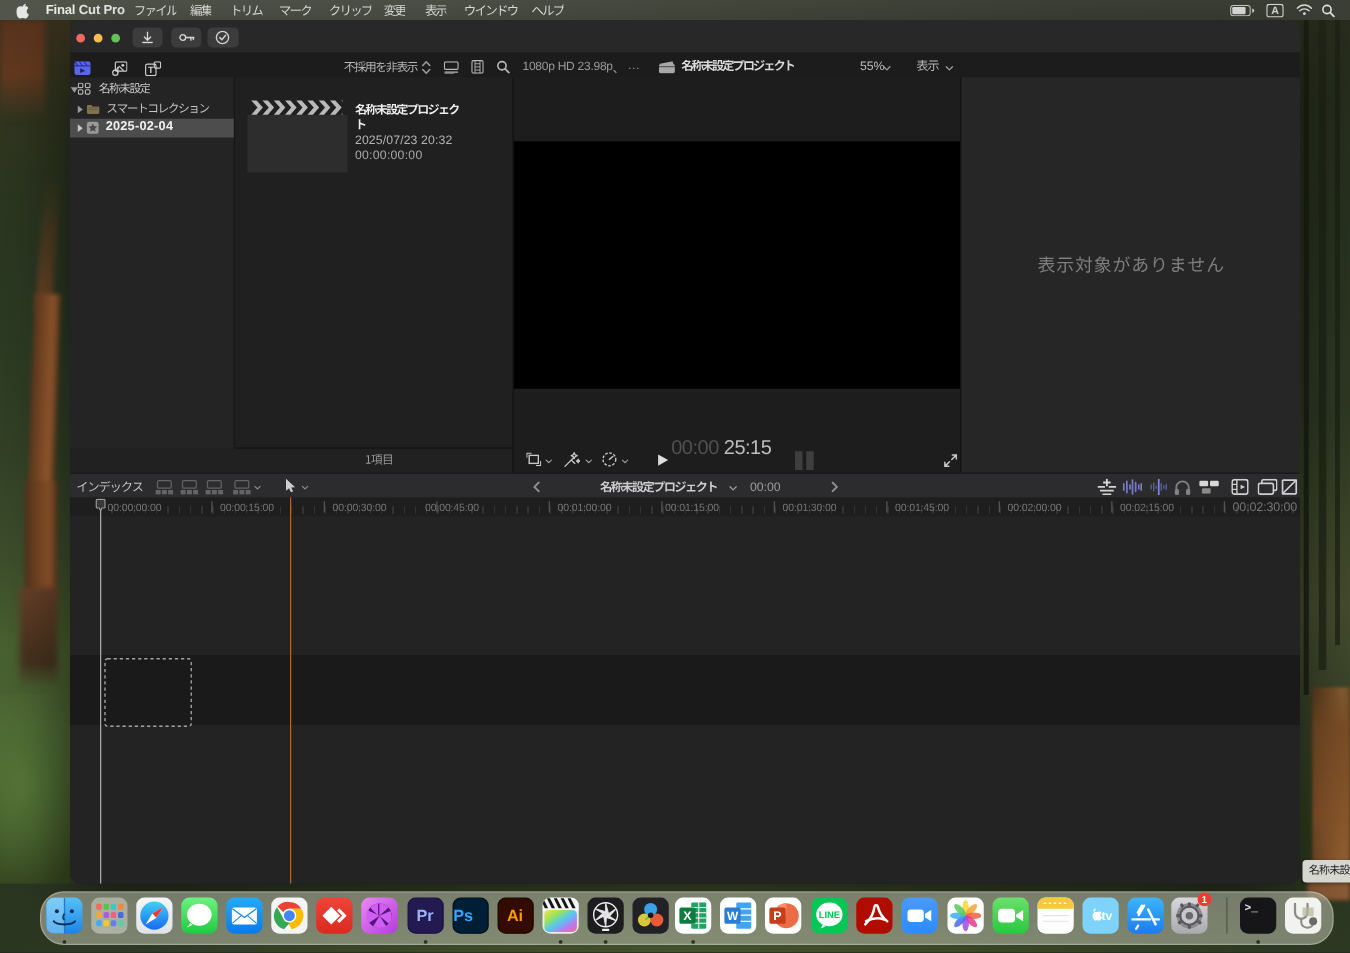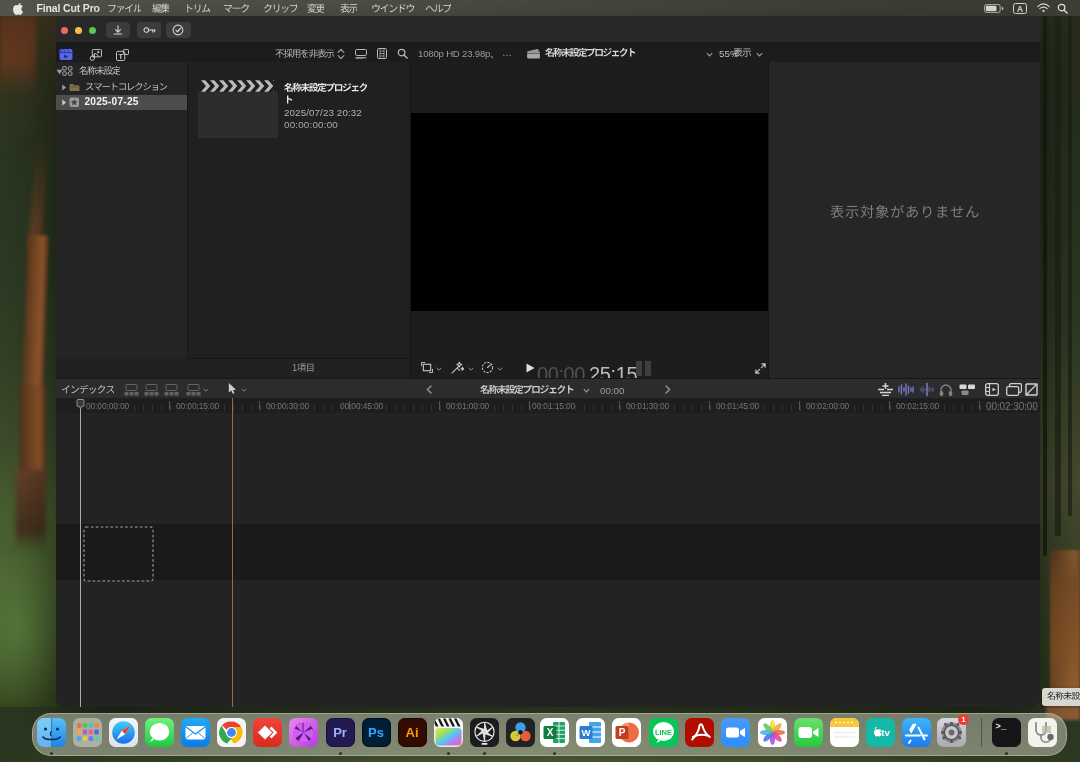--- a/index.html
+++ b/index.html
@@ -197,21 +197,21 @@
           <path transform="translate(24.6,8) scale(0.00980,-0.00980)" d="M82 818V728H386V818ZM78 406V316H388V406ZM30 684V589H423V684ZM75 268V-76H177V-37H386V16C408 -10 436 -59 449 -89C535 -63 612 -27 680 21C743 -27 816 -64 900 -89C917 -58 952 -10 978 14C900 33 831 63 771 101C841 176 894 272 925 394L847 423L826 418H476C578 491 598 605 598 699V716H709V595C709 495 733 464 814 464C830 464 856 464 873 464C939 464 966 499 976 623C946 631 900 648 879 666C877 579 873 566 860 566C855 566 839 566 835 566C824 566 822 569 822 596V821H485V701C485 634 474 556 388 496V543H78V452H388V490C413 475 454 439 471 418H436V311H772C748 260 716 214 678 175C637 215 604 261 580 311L474 277C505 212 543 154 589 103C530 64 461 35 386 17V268ZM177 173H283V58H177Z"></path>
           <path transform="translate(32.8,8) scale(0.00980,-0.00980)" d="M198 378C180 205 131 66 22 -14C50 -32 101 -74 121 -96C178 -47 222 17 255 95C346 -49 484 -80 670 -80H921C927 -43 946 14 964 43C896 40 730 40 676 40C636 40 598 42 562 46V196H837V308H562V433H776V548H223V433H437V81C378 109 331 157 300 237C310 277 317 320 323 365ZM71 747V496H189V634H807V496H930V747H563V848H435V747Z"></path>
           <path transform="translate(41.0,8) scale(0.00980,-0.00980)" d="M804 733C804 765 830 791 862 791C893 791 919 765 919 733C919 702 893 676 862 676C830 676 804 702 804 733ZM742 733 744 714C723 711 701 710 687 710C630 710 299 710 224 710C191 710 134 714 105 718V577C130 579 178 581 224 581C299 581 629 581 689 581C676 495 638 382 572 299C491 197 378 110 180 64L289 -56C467 2 600 101 691 221C775 332 818 487 841 585L849 615L862 614C927 614 981 668 981 733C981 799 927 853 862 853C796 853 742 799 742 733Z"></path>
           <path transform="translate(49.2,8) scale(0.00980,-0.00980)" d="M126 709C128 681 128 640 128 612C128 554 128 183 128 123C128 75 125 -12 125 -17H263L262 37H744L743 -17H881C881 -13 879 83 879 122C879 182 879 551 879 612C879 642 879 679 881 709C845 707 807 707 782 707C710 707 304 707 232 707C205 707 167 708 126 709ZM262 165V580H745V165Z"></path>
           <path transform="translate(57.4,8) scale(0.00980,-0.00980)" d="M730 768 646 733C682 682 705 639 734 576L821 613C798 659 758 726 730 768ZM867 816 782 781C819 731 844 692 876 629L961 667C937 711 898 776 867 816ZM295 787 223 677C289 640 393 573 449 534L523 644C471 680 361 751 295 787ZM110 77 185 -54C273 -38 417 12 519 69C682 164 824 290 916 429L839 565C760 422 620 285 450 190C342 130 222 96 110 77ZM141 559 69 449C136 413 240 346 297 306L370 418C319 454 209 523 141 559Z"></path>
           <path transform="translate(65.6,8) scale(0.00980,-0.00980)" d="M146 104V-27C173 -23 204 -22 228 -22H781C798 -22 835 -23 856 -27V104C836 102 808 98 781 98H563V420H734C757 420 787 418 812 416V542C788 539 758 537 734 537H276C254 537 219 538 197 542V416C219 418 255 420 276 420H432V98H228C203 98 172 101 146 104Z"></path>
           <path transform="translate(73.8,8) scale(0.00980,-0.00980)" d="M573 780 427 828C418 794 397 748 382 723C332 637 245 508 70 401L182 318C280 385 367 473 434 560H715C699 485 641 365 573 287C486 188 374 101 170 40L288 -66C476 8 597 100 692 216C782 328 839 461 866 550C874 575 888 603 899 622L797 685C774 678 741 673 710 673H509L512 678C524 700 550 745 573 780Z"></path>
           <path transform="translate(82.0,8) scale(0.00980,-0.00980)" d="M314 96C314 56 310 -4 304 -44H460C456 -3 451 67 451 96V379C559 342 709 284 812 230L869 368C777 413 585 484 451 523V671C451 712 456 756 460 791H304C311 756 314 706 314 671C314 586 314 172 314 96Z"></path>
         </svg>
       </div>
-      <div class="lt" style="left:663px;top:6px;font-size:9.8px;color:#bdbdbd">55%</div>
+      <div class="lt" style="left:632px;top:6px;font-size:9.8px;color:#bdbdbd">55%</div>
       <svg style="position:absolute;left:650px;top:8.5px;" width="7" height="7" viewBox="0 0 10 10">
         <path d="M1.5 3.5 5 7 8.5 3.5" stroke="#9a9a9a" stroke-width="1.6" fill="none" stroke-linecap="round"></path>
       </svg>
       <div class="abs" style="left:677px;top:6.3px">
         <svg class="jt" width="18" height="11" viewBox="0 0 18 11" fill="#bdbdbd">
           <path transform="translate(0.0,8) scale(0.00980,-0.00980)" d="M140 -10 164 -80C283 -50 455 -7 613 35L605 102L355 40V268C412 304 464 345 505 386C575 157 705 -4 918 -77C929 -56 951 -26 968 -11C855 23 765 84 697 166C765 205 847 260 910 311L851 357C802 312 725 256 660 215C625 267 597 326 576 391H937V456H536V547H863V609H536V691H902V757H536V840H460V757H100V691H460V609H145V547H460V456H63V391H411C311 308 160 233 28 196C44 180 66 153 77 134C142 156 213 187 281 224V22Z"></path>
           <path transform="translate(9.0,8) scale(0.00980,-0.00980)" d="M234 351C191 238 117 127 35 56C54 46 88 24 104 11C183 88 262 207 311 330ZM684 320C756 224 832 94 859 10L934 44C904 129 826 255 753 349ZM149 766V692H853V766ZM60 523V449H461V19C461 3 455 -1 437 -2C418 -3 352 -3 284 0C296 -23 308 -56 311 -79C400 -79 459 -78 494 -66C530 -53 542 -31 542 18V449H941V523Z"></path>
         </svg>
       </div>
       <svg style="position:absolute;left:700px;top:8.5px;" width="7" height="7" viewBox="0 0 10 10">
@@ -261,21 +261,21 @@
         </svg>
       </div>
       <div class="abs" style="left:0;top:33px;width:131px;height:14.5px;background:#4d4d4e"></div>
       <svg style="position:absolute;left:5px;top:36.5px;" width="6" height="7" viewBox="0 0 6 8">
         <path d="M1 0.5 5.5 4 1 7.5z" fill="#c8c8c8"></path>
       </svg>
       <svg style="position:absolute;left:12.8px;top:35px;" width="10.5" height="10.5" viewBox="0 0 11 11">
         <rect x="0.5" y="0.5" width="10" height="10" rx="2" fill="#9a9a9a"></rect>
         <path d="M5.5 1.8l1.1 2.3 2.5.35-1.8 1.75.45 2.5L5.5 7.5 3.25 8.7l.45-2.5L1.9 4.45l2.5-.35z" fill="#4a4a4a"></path>
       </svg>
-      <div class="lt" style="left:28.5px;top:34px;font-size:10.2px;font-weight:bold;color:#f2f2f2;letter-spacing:0.2px">2025-07-25</div>
+      <div class="lt" style="left:28.5px;top:34px;font-size:10.2px;font-weight:bold;color:#f2f2f2;letter-spacing:0.2px">2025-02-04</div>
     </div>
     <div class="abs" style="left:132px;top:46px;width:222px;height:296px;background:#202021">
       <div class="abs" style="left:9.5px;top:30px;width:80px;height:45.5px;background:#2d2d2e"></div>
       <svg style="position:absolute;left:12px;top:18px;" width="74" height="12" viewBox="0 0 74 11.4">
         <path d="M1 0 L6 5.7 L1 11.4 L5.3 11.4 L10.3 5.7 L5.3 0 Z" fill="#b9b9b9"></path>
         <path d="M10 0 L15 5.7 L10 11.4 L14.3 11.4 L19.3 5.7 L14.3 0 Z" fill="#b9b9b9"></path>
         <path d="M19 0 L24 5.7 L19 11.4 L23.3 11.4 L28.3 5.7 L23.3 0 Z" fill="#b9b9b9"></path>
         <path d="M28 0 L33 5.7 L28 11.4 L32.3 11.4 L37.3 5.7 L32.3 0 Z" fill="#b9b9b9"></path>
         <path d="M37 0 L42 5.7 L37 11.4 L41.3 11.4 L46.3 5.7 L41.3 0 Z" fill="#b9b9b9"></path>
         <path d="M46 0 L51 5.7 L46 11.4 L50.3 11.4 L55.3 5.7 L50.3 0 Z" fill="#b9b9b9"></path>
@@ -332,21 +332,21 @@
       <svg style="position:absolute;left:70px;top:299px;" width="13" height="13" viewBox="0 0 14 14">
         <circle cx="7" cy="7" r="5.5" stroke="#c8c8c8" stroke-width="1.2" fill="none" stroke-dasharray="2.2 1.4"></circle>
         <path d="M7 7 10 4.5" stroke="#c8c8c8" stroke-width="1.2" stroke-linecap="round"></path>
       </svg>
       <svg style="position:absolute;left:85.5px;top:303.5px;" width="6" height="6" viewBox="0 0 10 10">
         <path d="M1.5 3.5 5 7 8.5 3.5" stroke="#9a9a9a" stroke-width="1.6" fill="none" stroke-linecap="round"></path>
       </svg>
       <svg style="position:absolute;left:114.5px;top:301px;" width="9" height="10" viewBox="0 0 9 10">
         <path d="M0.5 0.5 8.5 5 0.5 9.5z" fill="#dedede"></path>
       </svg>
-      <div class="lt" style="left:126px;top:301px;font-size:20px;color:#505050;letter-spacing:-0.4px">00:00<span style="color:#bdbdbd;margin-left:4px">25:15</span></div>
+      <div class="lt" style="left:126px;top:288px;font-size:16px;color:#505050;letter-spacing:-0.4px">00:00<span style="color:#bdbdbd;margin-left:4px">25:15</span></div>
       <div class="abs" style="left:224.5px;top:299px;width:6px;height:15px;background:#3e3e3f"></div>
       <div class="abs" style="left:233.5px;top:299px;width:6px;height:15px;background:#3e3e3f"></div>
       <svg style="position:absolute;left:344px;top:301px;" width="11" height="11" viewBox="0 0 12 12">
         <path d="M7.5 1h3.5v3.5M11 1 7 5M4.5 11H1V7.5M1 11l4-4" stroke="#c8c8c8" stroke-width="1.3" fill="none" stroke-linecap="round"></path>
       </svg>
     </div>
     <div class="abs" style="left:712px;top:46px;width:272px;height:316px;background:#262627;border-left:1px solid #131313">
       <div class="abs" style="left:61px;top:142.5px">
         <svg class="jt" width="150" height="16" viewBox="0 0 150 16" fill="#7f7f80">
           <path transform="translate(0.0,12) scale(0.01430,-0.01430)" d="M140 -10 164 -80C283 -50 455 -7 613 35L605 102L355 40V268C412 304 464 345 505 386C575 157 705 -4 918 -77C929 -56 951 -26 968 -11C855 23 765 84 697 166C765 205 847 260 910 311L851 357C802 312 725 256 660 215C625 267 597 326 576 391H937V456H536V547H863V609H536V691H902V757H536V840H460V757H100V691H460V609H145V547H460V456H63V391H411C311 308 160 233 28 196C44 180 66 153 77 134C142 156 213 187 281 224V22Z"></path>
@@ -581,21 +581,21 @@
         <path d="M19.9 22.9a9.8 9.8 0 01-10.3 0l5.1-8.4z"></path>
         <path d="M6.2 20.3a9.8 9.8 0 01-1-10.1l9.3 4.3z"></path>
         <path d="M7.2 8.1a9.8 9.8 0 016.3-3.3v9.7z"></path>
       </g>
     </svg>
   </div>
 <div class="abs" style="left:325.5px;top:718px;width:29px;height:29px;border-radius:6.5px;background:#241a52;border:1.5px solid #1a1040;overflow:hidden">
     <div style="font:bold 13px 'Liberation Sans';color:#9bb3f8;text-align:center;margin-top:6px">Pr</div>
   </div>
 <div class="abs" style="left:361.5px;top:718px;width:29px;height:29px;border-radius:6.5px;background:#001e36;border:1.5px solid #00101f;overflow:hidden">
-    <div style="font:bold 13px 'Liberation Sans';color:#31a8ff;text-align:center;margin-top:6px">Ps</div>
+    <div style="font:bold 13px 'Liberation Sans';color:#31a8ff;margin-top:6px">Ps</div>
   </div>
 <div class="abs" style="left:397.5px;top:718px;width:29px;height:29px;border-radius:6.5px;background:#330b00;border:1.5px solid #1f0500;overflow:hidden">
     <div style="font:bold 13px 'Liberation Sans';color:#ff9a00;text-align:center;margin-top:6px">Ai</div>
   </div>
 <div class="abs" style="left:433.5px;top:718px;width:29px;height:29px;border-radius:6.5px;background:#ececec;overflow:hidden">
     <svg width="29" height="29" viewBox="0 0 29 29" style="display:block">
       <rect x="0" y="0" width="29" height="10.5" fill="#f5f5f5"></rect>
       <g fill="#161616">
         <path d="M0.5 0.5l4 8H1.9L-2 .5z"></path>
         <path d="M6 0.5l4 8H7.4L3.5.5z"></path>
@@ -701,21 +701,21 @@
       <path d="M19 13.5l5.5-3.5v9L19 15.5z" fill="#fff"></path>
     </svg>
   </div>
 <div class="abs" style="left:829.5px;top:718px;width:29px;height:29px;border-radius:6.5px;background:#fff;overflow:hidden">
     <svg width="29" height="29" viewBox="0 0 29 29" style="display:block">
       <rect x="0" y="0" width="29" height="9" fill="#f7c83c"></rect>
       <path d="M5 4.5h2M9 4.5h2M13 4.5h2M17 4.5h2M21 4.5h2" stroke="#fff" stroke-width="1.2"></path>
       <path d="M4 14.5h21M4 19h21" stroke="#e4e4e4" stroke-width="0.9"></path>
     </svg>
   </div>
-<div class="abs" style="left:865.5px;top:718px;width:29px;height:29px;border-radius:6.5px;background:#14b8a6;overflow:hidden">
+<div class="abs" style="left:865.5px;top:718px;width:29px;height:29px;border-radius:6.5px;background:#7dd3fc;overflow:hidden">
     <svg width="29" height="29" viewBox="0 0 29 29" style="display:block">
       <path d="M10.1 10.3c-.35.5-.95.85-1.5.8-.08-.55.2-1.15.53-1.5.35-.4.95-.7 1.45-.73.06.55-.18 1.08-.48 1.43zM10.55 11.3c.4 0 1.15.3 1.5.3.35 0 .95-.32 1.6-.32.55 0 1.25.25 1.72.85-1.5.85-1.25 3.05.3 3.65-.3.85-.7 1.7-1.35 2.35-.42.42-.85.45-1.3.27-.45-.18-.72-.3-1.1-.3s-.68.12-1.1.3c-.48.2-.9.1-1.3-.3-1.2-1.25-1.9-3.4-1.2-5 .45-1.05 1.35-1.8 2.23-1.8z" fill="#fff"></path>
       <text x="19.5" y="18.2" font-size="9.8" font-weight="bold" fill="#fff" text-anchor="middle" font-family="Liberation Sans">tv</text>
     </svg>
   </div>
 <div class="abs" style="left:901.5px;top:718px;width:29px;height:29px;border-radius:6.5px;background:linear-gradient(180deg,#3cb5f8,#1d7af0);overflow:hidden">
     <svg width="29" height="29" viewBox="0 0 29 29" style="display:block">
       <g stroke="#fff" stroke-width="1.9" stroke-linecap="round" fill="none">
         <path d="M11.5 6.5 8.2 12M13.3 6.5 9 14M4 17.5h14M21.5 17.5h3.5M16.5 9.5l6 12M8.5 22.5l-1.5 2.5"></path>
       </g>

